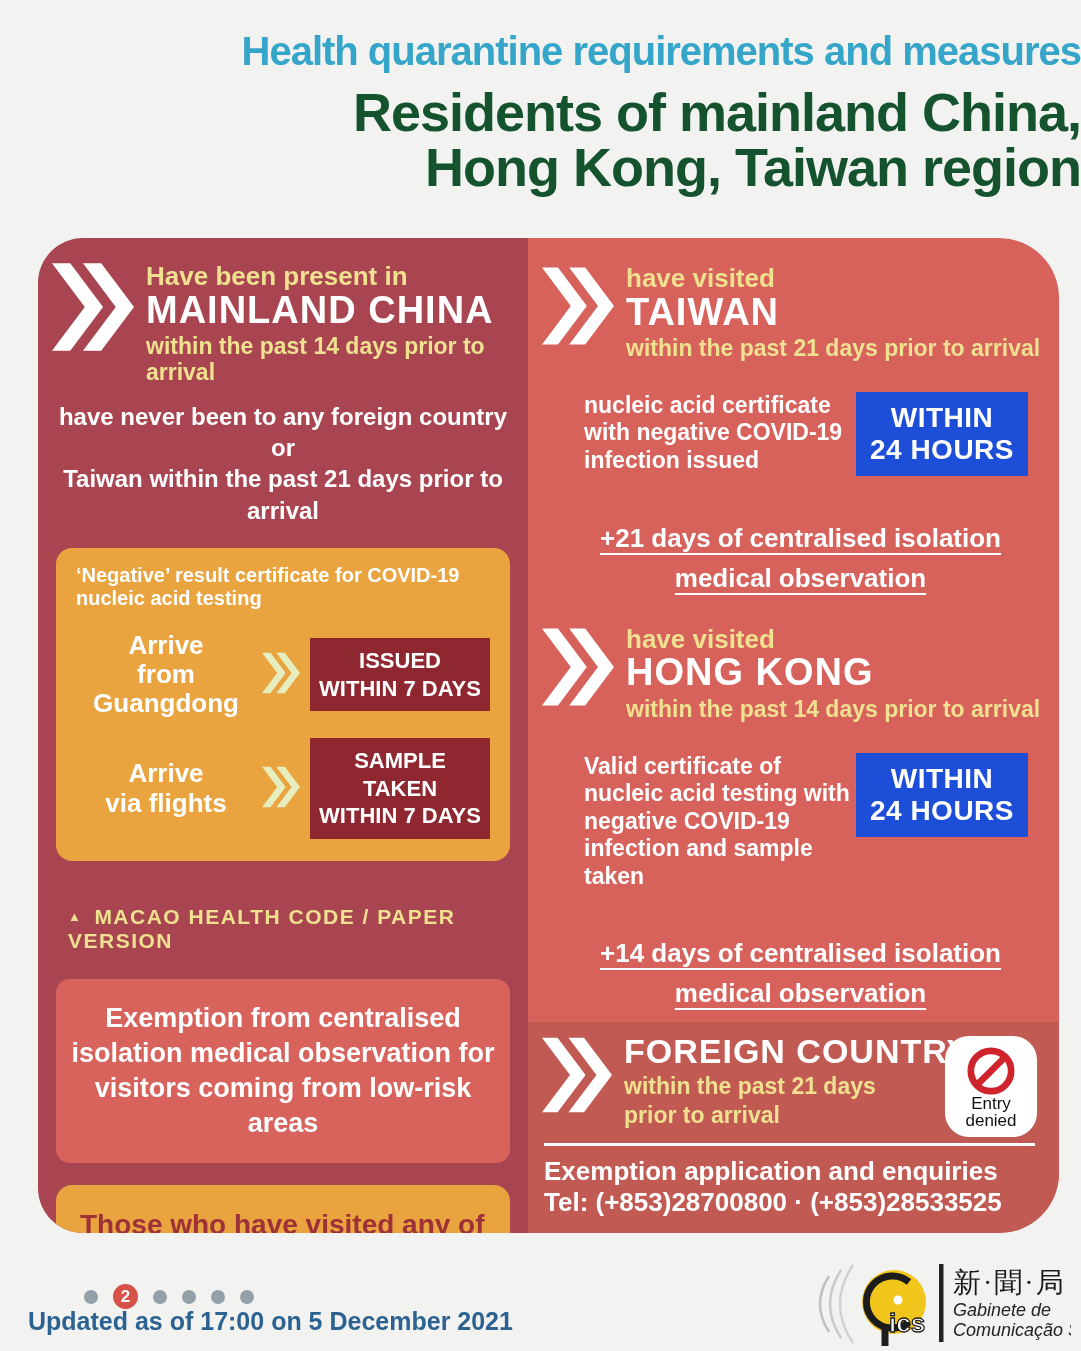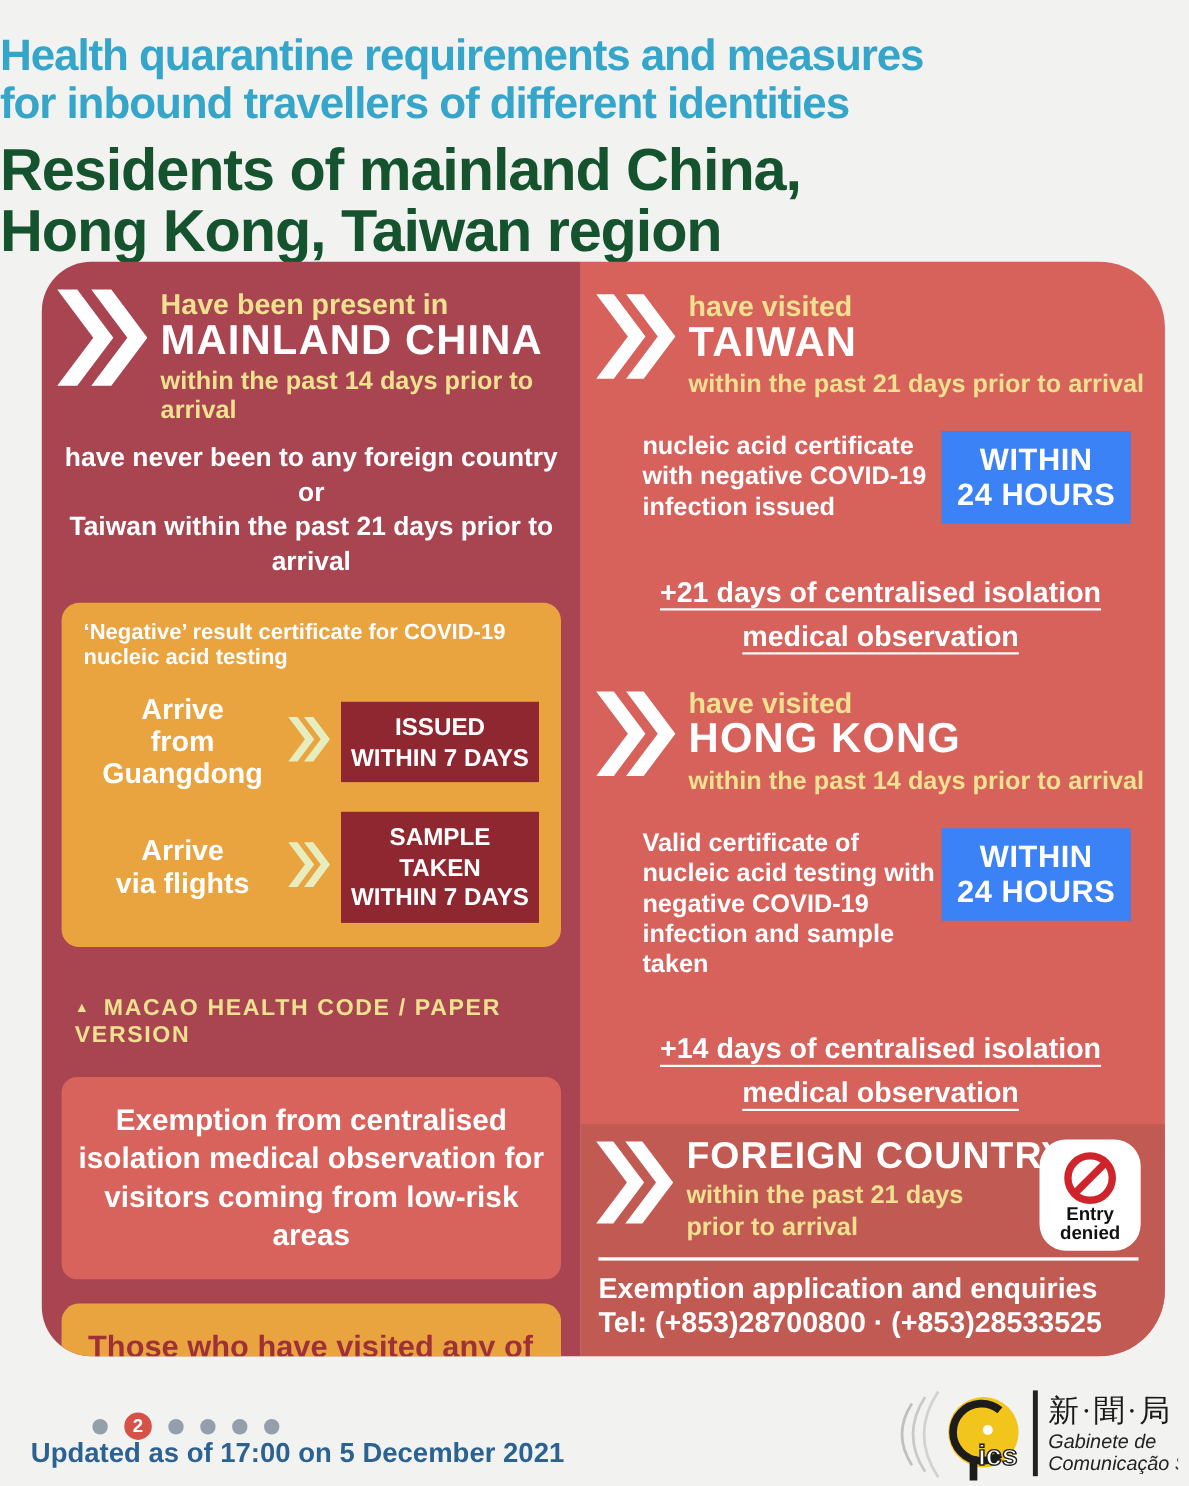--- a/index.html
+++ b/index.html
@@ -1,20 +1,20 @@
 <!DOCTYPE html>
 <html><head>
 <meta charset="utf-8">
 <style>
   * { margin:0; padding:0; box-sizing:border-box; }
   body { background:#e7e8e6; font-family:"Liberation Sans", sans-serif; }
   .page { position:relative; width:1081px; height:1351px; background:#f2f3f1; overflow:hidden; margin:0 auto; }
 
   
-  .titles { text-align:left; padding-top:30px;border-radius:14px; }
+  .titles { text-align:right; padding-top:30px;border-radius:14px; }
   .title-blue { color:#35a5c9; font-weight:800; font-size:40px; line-height:1.07; letter-spacing:-1px; white-space:nowrap; }
   .title-red { color:#14532d; font-weight:800; font-size:54px; line-height:1.02; letter-spacing:-1px; margin-top:12px; white-space:nowrap; }
 
   
   .panels { position:absolute; left:38px; top:238px; width:1021px; height:995px; display:flex; }
   .panel-left { width:490px; height:995px; background:#a84551; border-radius:45px 0 0 45px; color:#fff; overflow:hidden; }
   .panel-right { width:531px; height:995px; background:#d7615b; border-radius:0 60px 60px 0; color:#fff; overflow:hidden; display:flex; flex-direction:column; }
 
   
   .sec-head { display:flex; align-items:flex-start; }
@@ -37,47 +37,46 @@
   .cert-tag { flex:1; background:#8e2730; color:#fff; font-weight:700; font-size:22px; line-height:1.25; text-align:center; padding:9px 6px; }
   .macao-line { margin:44px 0 0 30px; color:#efe18f; font-weight:700; font-size:21px; letter-spacing:1.5px; }
   .macao-line .tri { font-size:13px; margin-right:12px; vertical-align:3px; }
   .exemption-box { margin:26px 18px 0; background:#d8635d; border-radius:14px; padding:22px 12px; text-align:center; font-size:27px; font-weight:600; line-height:1.3; }
   .attach-box { padding:22px 24px; color:#9e3038; font-size:28px; font-weight:700; line-height:1.32; }
 
   
   .sub { padding:26px 0 0 14px; }
   .req-row { display:flex; align-items:flex-start; margin:30px 0 0 42px; }
   .req-text { width:266px; font-size:23px; font-weight:600; line-height:1.2; }
-  .tag24 { width:172px; margin-left:6px; background:#3b82f6; color:#fff; text-align:center; font-weight:800; font-size:28px; line-height:1.15; letter-spacing:0.5px; padding:10px 4px; }
+  .tag24 { width:172px; margin-left:6px; background:#1d4ed8; color:#fff; text-align:center; font-weight:800; font-size:28px; line-height:1.15; letter-spacing:0.5px; padding:10px 4px; }
   .isolation { margin-top:42px; text-align:center; font-size:26px; font-weight:700; line-height:1.55; text-decoration:underline; text-underline-offset:6px; padding:0 26px; }
 
   .foreign-section { margin-top:auto; background:#c15a52; padding:12px 18px 14px 14px; position:relative; }
   .foreign-section .head-place { font-size:34px; }
   .entry-icon { position:absolute; right:22px; top:14px; width:92px; background:#fff; border-radius:24px; padding:7px 4px 8px; text-align:center; }
   .entry-icon svg { display:block; margin:0 auto; }
-  .entry-text { color:#111; font-weight:700; font-size:17px; line-height:1.0; margin-top:-4px; }
+  .entry-text { color:#111; font-weight:400; font-size:17px; line-height:1.0; margin-top:-4px; }
   .divider { border-top:3px solid #fff; margin:14px 6px 10px 2px; }
   .contact { font-size:26px; font-weight:600; line-height:1.22; padding-left:2px; }
 
   
   .dots { position:absolute; left:84px; top:1284px; display:flex; align-items:center; gap:15px; }
   .dot { width:14px; height:14px; border-radius:50%; background:#93a0a9; }
   .dot-current { width:25px; height:25px; border-radius:50%; background:#d65248; color:#fff; font-size:17px; font-weight:700; display:flex; align-items:center; justify-content:center; }
   .updated { position:absolute; left:28px; top:1307px; color:#2c6292; font-size:25px; font-weight:700; }
   .logo { position:absolute; right:10px; top:1260px; }
 </style>
 </head>
 <body>
 
 <div class="page">
 
   <div class="titles">
     <div class="title-blue">
       <div>Health quarantine requirements and measures</div>
-      <div>for inbound travellers of different identities</div>
     </div>
     <div class="title-red">
       <div>Residents of mainland China,</div>
       <div>Hong Kong, Taiwan region</div>
     </div>
   </div>
 
   <div class="panels">
 
     <section class="panel-left">

